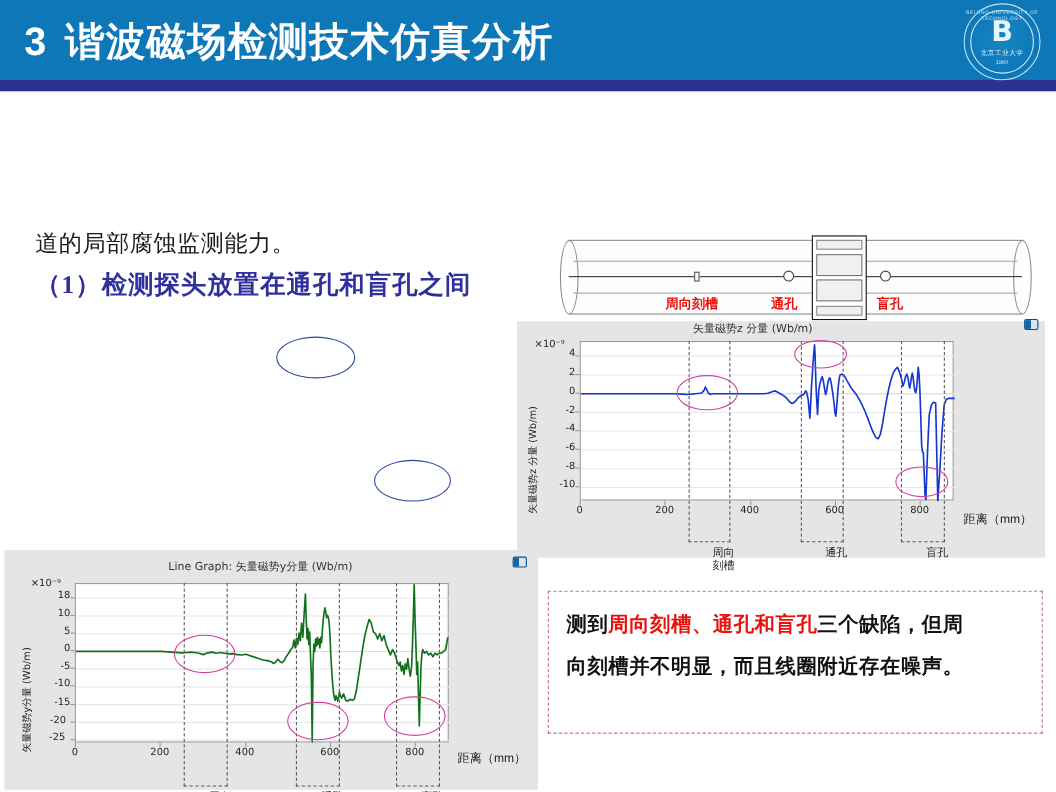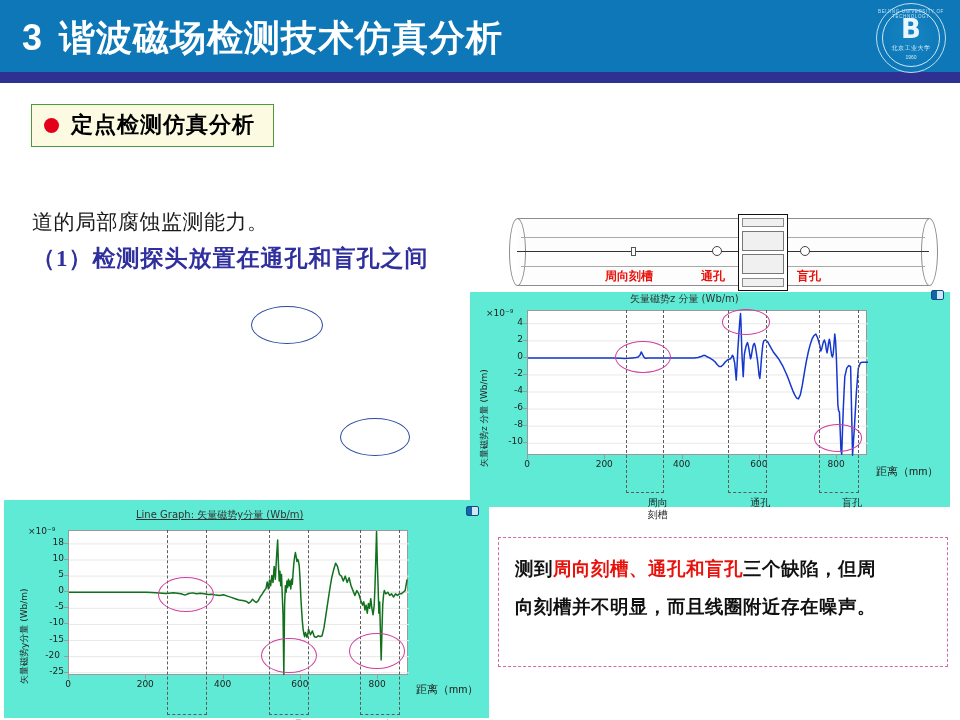--- a/index.html
+++ b/index.html
@@ -114,21 +114,21 @@
   .coil-band { height: 9px; border: 1px solid #8a8a8a; background: #f0f0f0; margin: 1px 1px; }
   .coil-band.big { height: 20px; border: 1.6px solid #777; }
   .pipe-label {
     position: absolute; color: #e8120c; font-size: 12px; font-weight: bold; white-space: nowrap;
   }
   .pl-1 { left: 100px; top: 58px; }
   .pl-2 { left: 196px; top: 58px; }
   .pl-3 { left: 292px; top: 58px; }
 
   
-  .chart { position: absolute; background: #5eead4; }
+  .chart { position: absolute; background: #e5e5e5; }
   .chart-title {
     position: absolute; font-size: 10px; color: #333; white-space: nowrap;
     font-family: "DejaVu Sans", sans-serif;
   }
   .chart-icon {
     position: absolute; width: 13px; height: 10px; border-radius: 2px;
     background: linear-gradient(90deg,#1464a8 0 45%, #cfe7f7 45% 100%);
     border: 1px solid #0d4d83;
   }
   .plot-box {
@@ -176,24 +176,20 @@
   </div>
   <div class="logo">
     <div class="logo-ring-text">BEIJING UNIVERSITY OF TECHNOLOGY</div>
     <div class="logo-inner">
       <div class="logo-mark">B</div>
       <div class="logo-cn">北京工业大学</div>
       <div class="logo-year">1960</div>
     </div>
   </div>
 
-  <div class="bullet-box">
-    <span class="bullet-dot"></span>
-    <span class="bullet-text">定点检测仿真分析</span>
-  </div>
 
   <div class="body-p body-p2">道的局部腐蚀监测能力。</div>
   <div class="sub-head">（1）检测探头放置在通孔和盲孔之间</div>
 
   <div class="blue-ellipse be1"></div>
   <div class="blue-ellipse be2"></div>
 
   <div class="pipe-wrap">
     <div class="pipe-body"></div>
     <div class="pipe-cap cap-l"></div>
@@ -273,21 +269,21 @@
       <div class="defect-band" style="left: 348.705px; top: 18px; width: 40.5682px; height: 183px;"></div>
       <div class="band-label" style="left: 345.989px; top: 205px;">
         <div>盲孔</div>
       </div>
       <div class="circle-ann" style="left: 145.091px; top: 48.7059px; width: 55.6364px; height: 32.4118px; border-color: rgb(210, 63, 160);"></div>
       <div class="circle-ann" style="left: 251.727px; top: 17.1471px; width: 48.6818px; height: 25.5882px; border-color: rgb(210, 63, 160);"></div>
       <div class="circle-ann" style="left: 343.682px; top: 132.294px; width: 48.6818px; height: 27.2941px; border-color: rgb(210, 63, 160);"></div>
     </div>
 
   <div class="chart" id="chart-y" style="left:4px; top:500px; width:485px; height:218px;">
-    <div class="chart-title" style="left:132px; top:8px;text-decoration:underline;">Line Graph: 矢量磁势y分量 (Wb/m)</div>
+    <div class="chart-title" style="left:149px; top:8px;">Line Graph: 矢量磁势y分量 (Wb/m)</div>
     <div class="chart-icon" style="right:10px; top:6px;"></div>
     <div class="ytick-exp" style="left:24px; top:26px;">×10⁻⁹</div>
     <div class="axis-label-y" style="left:14px; top:184px;">矢量磁势y分量 (Wb/m)</div>
     <div class="axis-label-x" style="left:412px; top:182px;">距离（mm）</div>
     <div class="plot-box" id="ploty" style="left:64px; top:30px; width:340px; height:145px;">
         <svg width="340" height="145">
           <line x1="0" x2="340" y1="12.888888888888886" y2="12.888888888888886" stroke="#e8e8e8" stroke-width="1"></line>
           <line x1="0" x2="340" y1="29" y2="29" stroke="#e8e8e8" stroke-width="1"></line>
           <line x1="0" x2="340" y1="45.111111111111114" y2="45.111111111111114" stroke="#e8e8e8" stroke-width="1"></line>
           <line x1="0" x2="340" y1="61.22222222222223" y2="61.22222222222223" stroke="#e8e8e8" stroke-width="1"></line>
@@ -309,21 +305,21 @@
       <div class="ytick" style="left: 36px; top: 85.2222px;">0</div>
       <div style="position: absolute; width: 4px; height: 0px; border-top: 1px solid rgb(154, 154, 154); left: 60px; top: 91.2222px;"></div>
       <div class="ytick" style="left: 36px; top: 101.333px;">-5</div>
       <div style="position: absolute; width: 4px; height: 0px; border-top: 1px solid rgb(154, 154, 154); left: 60px; top: 107.333px;"></div>
       <div class="ytick" style="left: 36px; top: 117.444px;">-10</div>
       <div style="position: absolute; width: 4px; height: 0px; border-top: 1px solid rgb(154, 154, 154); left: 60px; top: 123.444px;"></div>
       <div class="ytick" style="left: 36px; top: 133.556px;">-15</div>
       <div style="position: absolute; width: 4px; height: 0px; border-top: 1px solid rgb(154, 154, 154); left: 60px; top: 139.556px;"></div>
       <div class="ytick" style="left: 32px; top: 149.667px;">-20</div>
       <div style="position: absolute; width: 4px; height: 0px; border-top: 1px solid rgb(154, 154, 154); left: 60px; top: 155.667px;"></div>
-      <div class="ytick" style="left: 36px; top: 165.778px;">-25</div>
+      <div class="ytick" style="left: 36px; top: 165.778px; text-align: center;">-25</div>
       <div style="position: absolute; width: 4px; height: 0px; border-top: 1px solid rgb(154, 154, 154); left: 60px; top: 171.778px;"></div>
       <div class="xtick" style="left: 49px; top: 179px;">0</div>
       <div style="position: absolute; height: 4px; width: 0px; border-left: 1px solid rgb(154, 154, 154); left: 64px; top: 175px;"></div>
       <div class="xtick" style="left: 126.273px; top: 179px;">200</div>
       <div style="position: absolute; height: 4px; width: 0px; border-left: 1px solid rgb(154, 154, 154); left: 141.273px; top: 175px;"></div>
       <div class="xtick" style="left: 203.545px; top: 179px;">400</div>
       <div style="position: absolute; height: 4px; width: 0px; border-left: 1px solid rgb(154, 154, 154); left: 218.545px; top: 175px;"></div>
       <div class="xtick" style="left: 280.818px; top: 179px;">600</div>
       <div style="position: absolute; height: 4px; width: 0px; border-left: 1px solid rgb(154, 154, 154); left: 295.818px; top: 175px;"></div>
       <div class="xtick" style="left: 358.091px; top: 179px;">800</div>

